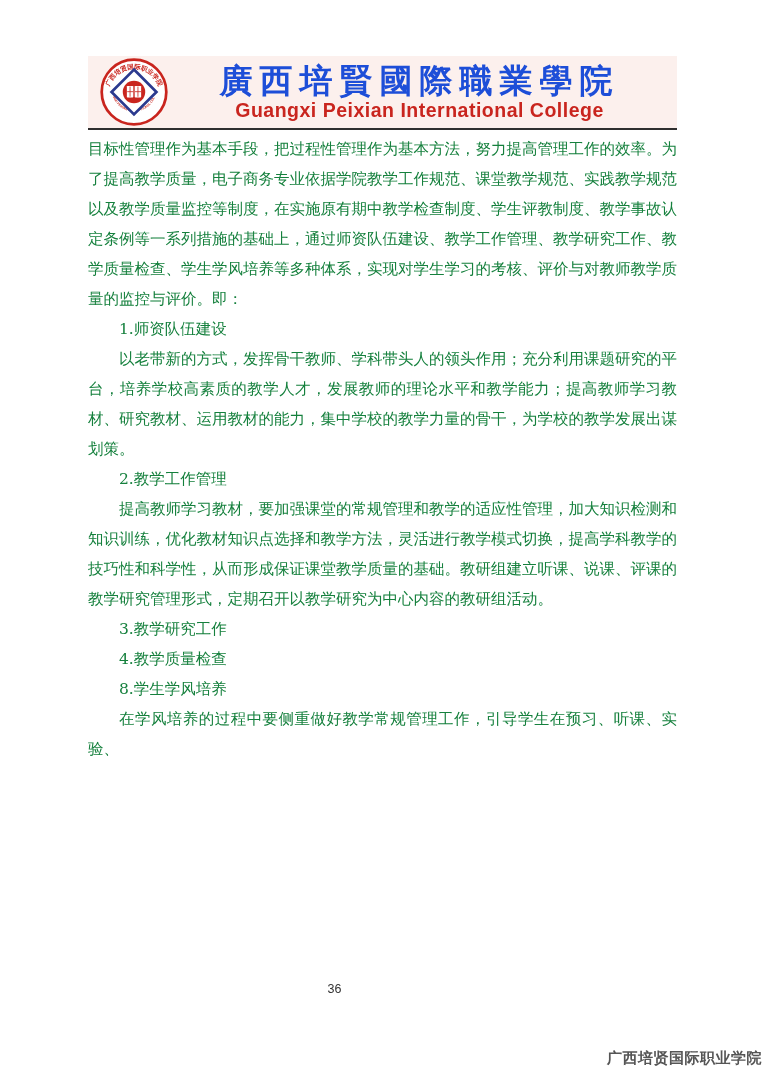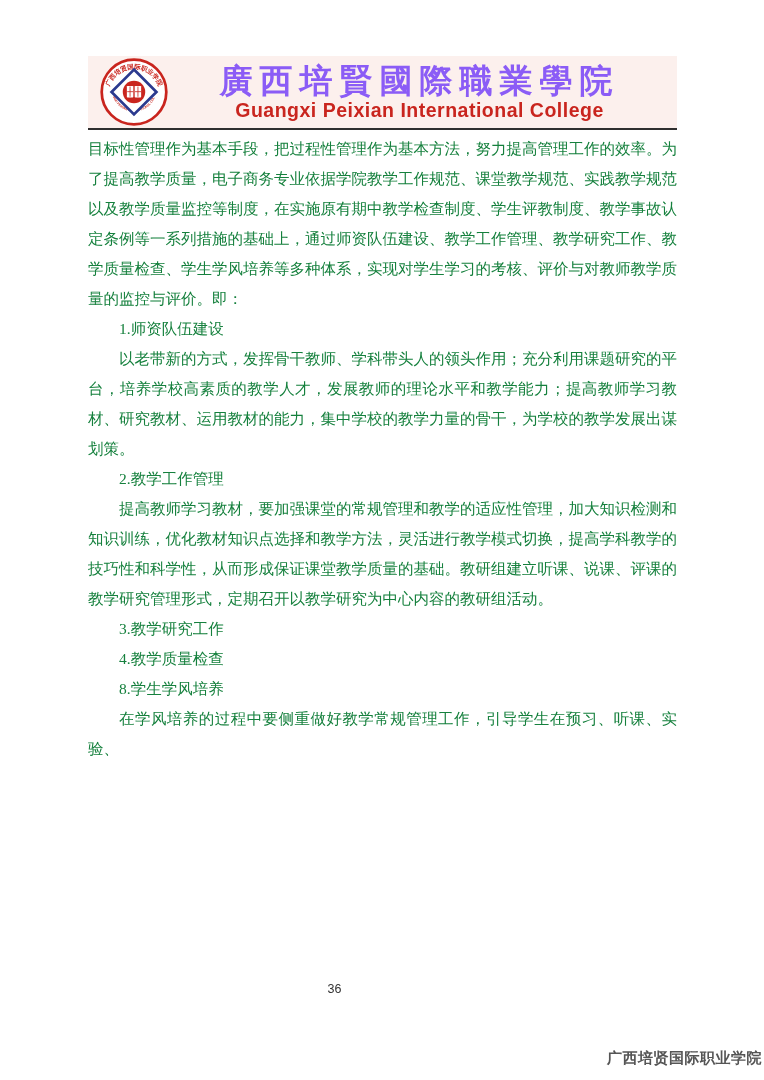--- a/index.html
+++ b/index.html
@@ -37,21 +37,21 @@
     text-align: center;
     padding-right: 6px;
     overflow: hidden;
   }
   .title-zh {
     font-family: "DejaVu Serif", serif;
     font-weight: 700;
     font-size: 33px;
     line-height: 36px;
     letter-spacing: 7px;
-    color: #8b5cf6;
+    color: #1d4ed8;
     white-space: nowrap;
   }
   .title-en {
     font-family: "Liberation Sans", sans-serif;
     font-weight: 700;
     font-size: 19.5px;
     line-height: 22px;
     letter-spacing: 0.5px;
     color: #c9251e;
     white-space: nowrap;
@@ -74,21 +74,21 @@
     font-size: 15.5px;
     line-height: 30px;
     color: #15803d;
     text-align: justify;
     text-justify: inter-ideograph;
   }
   .body-text p {
     margin: 0;
     padding: 0;
   }
-  .p-indent { text-indent: 2em; font-family: Liberation Serif, serif; }
+  .p-indent { text-indent: 2em; }
   .p-flush  { text-indent: 0; }
   
   .page-number {
     position: absolute;
     left: 0;
     top: 982px;
     width: 669px;
     text-align: center;
     font-family: "Liberation Sans", sans-serif;
     font-size: 12.5px;

